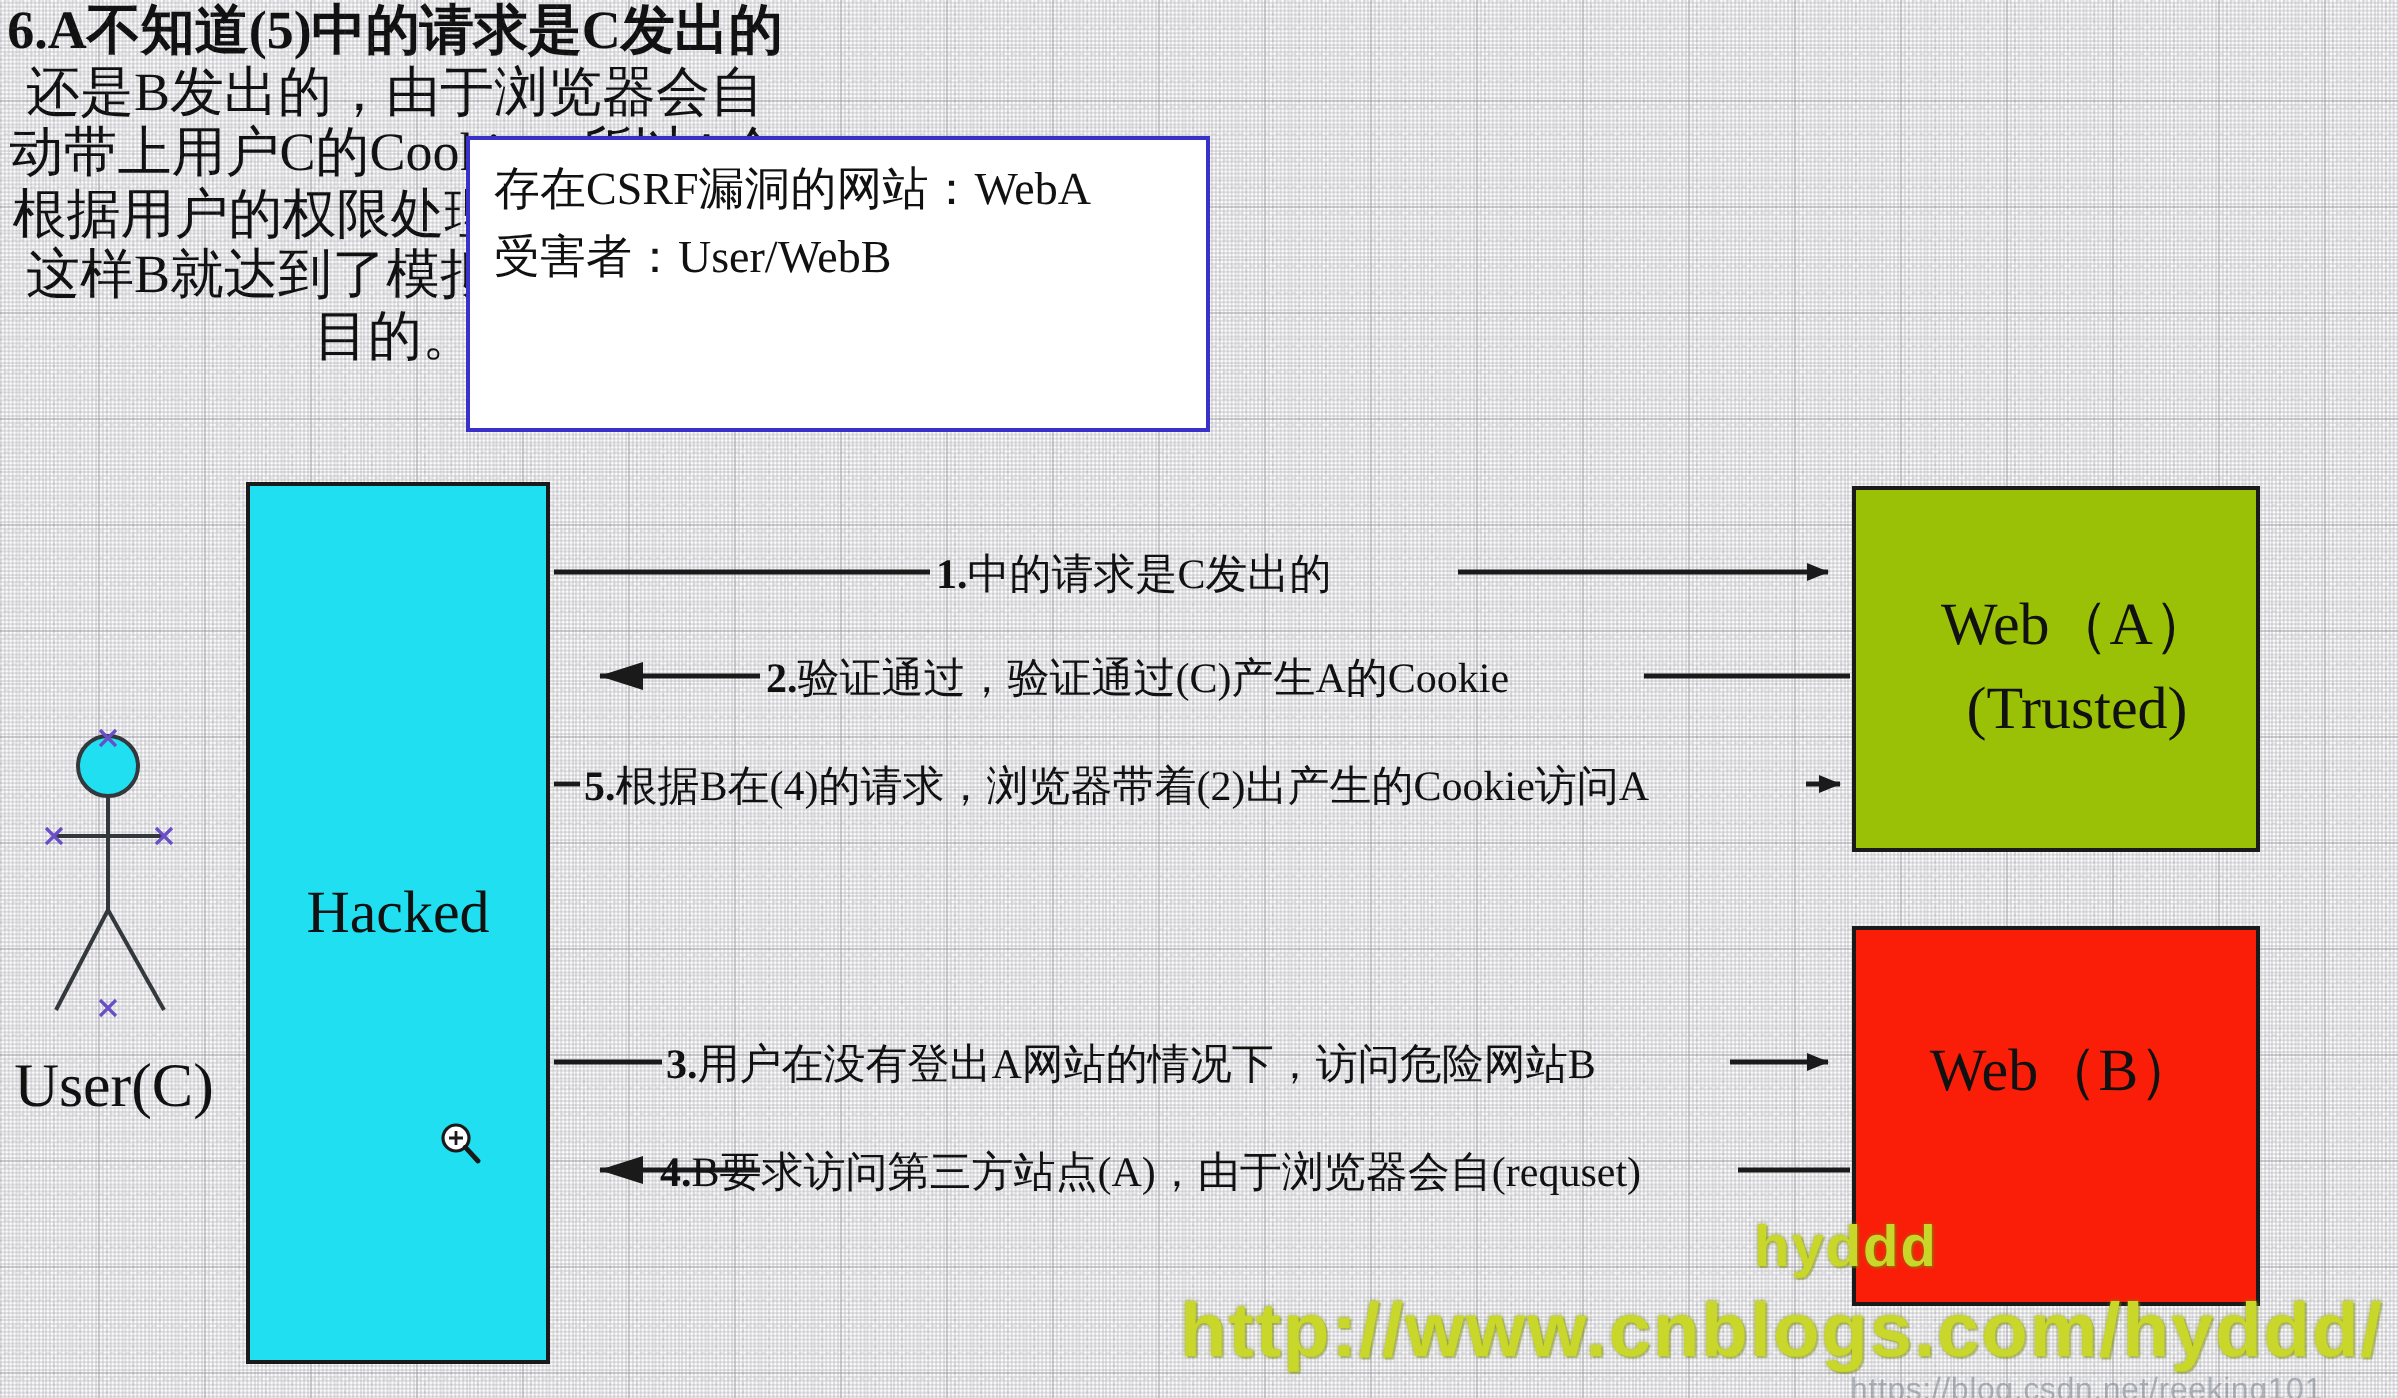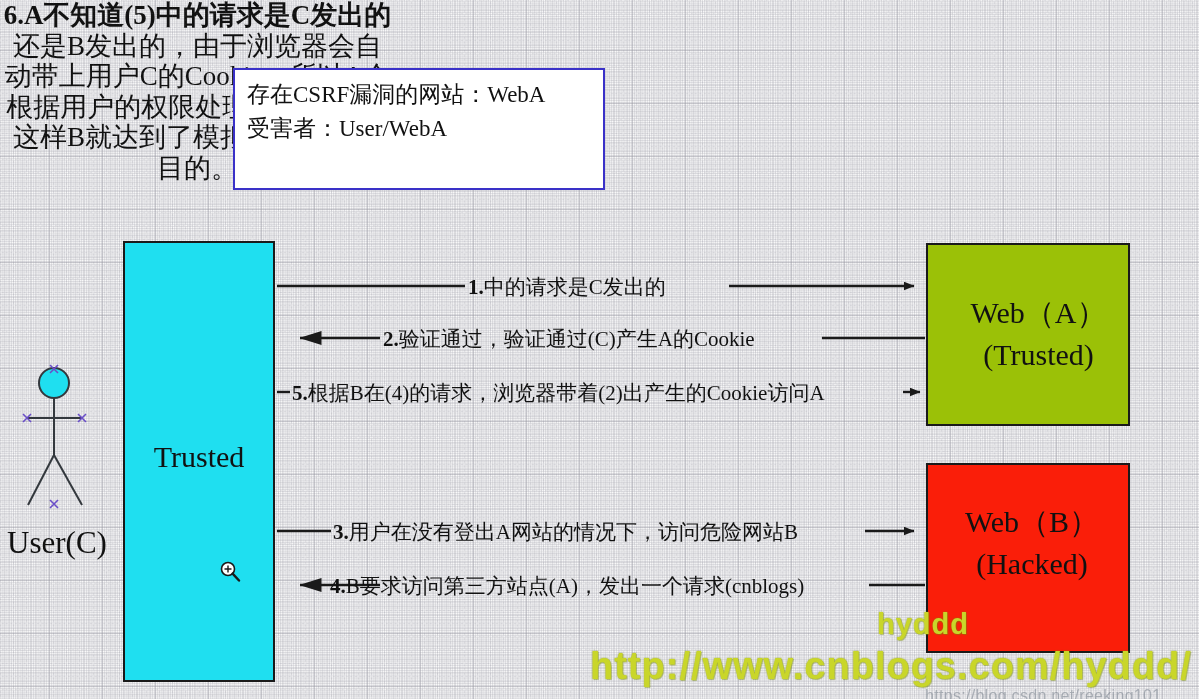--- a/index.html
+++ b/index.html
@@ -37,21 +37,21 @@
       repeating-linear-gradient(to right, #000 0 1px, transparent 1px 13.25px),
       repeating-linear-gradient(to bottom, #000 0 1px, transparent 1px 13.25px);
     pointer-events:none;
     opacity:.55;
   }
 
   .box{position:absolute;box-sizing:border-box;}
 
   
   #infobox{
-    left:233px;top:68px;width:372px;height:122px;
+    left:233px;top:68px;width:372px;height:148px;
     border:2px solid #3a31c8;background:#ffffff;
     padding:8px 0 0 12px;
   }
   #infobox .line{
     font-size:23px;line-height:34px;color:#111;white-space:nowrap;
     font-family:"Liberation Serif","DejaVu Serif",serif;
   }
 
   
   #note{
@@ -76,21 +76,21 @@
 
   
   #webA{left:926px;top:243px;width:204px;height:183px;background:#9bc107;border:2px solid #1a1a1a;}
   #webB{left:926px;top:463px;width:204px;height:190px;background:#fa1e09;border:2px solid #1a1a1a;}
   .servLabel{
     position:absolute;text-align:center;color:#111;
     font-size:30px;line-height:42px;
     font-family:"Liberation Serif","DejaVu Serif",serif;
   }
   #webALabel{left:926px;top:292px;width:225px;}
-  #webBLabel{left:926px;top:501px;width:212px;}
+  #webBLabel{left:926px;top:515px;width:212px;}
 
   
   #actor{left:10px;top:360px;width:100px;height:150px;}
   #userLabel{
     position:absolute;left:-8px;top:525px;width:130px;text-align:center;
     font-size:31px;color:#111;
     font-family:"Liberation Serif","DejaVu Serif",serif;
   }
 
   
@@ -126,21 +126,21 @@
   #cursor{position:absolute;left:219px;top:560px;width:22px;height:22px;}
 </style>
 </head>
 <body>
 
 <div id="stage">
   <div id="minorgrid"></div>
 
   <div class="box" id="infobox">
     <div class="line">存在CSRF漏洞的网站：WebA</div>
-    <div class="line">受害者：User/WebA</div>
+    <div class="line">受害者：User/WebB</div>
   </div>
 
   <div id="note">
     <span class="l">6.A不知道(5)中的请求是C发出的</span>
     <span class="l">还是B发出的，由于浏览器会自</span>
     <span class="l">动带上用户C的Cookie，所以A会</span>
     <span class="l">根据用户的权限处理(5)的请求，</span>
     <span class="l">这样B就达到了模拟用户操作的</span>
     <span class="l">目的。</span>
   </div>
@@ -154,32 +154,31 @@
     <g stroke="#6a4ec8" stroke-width="1.6">
       <path d="M40 5 l8 8 M48 5 l-8 8"></path>
       <path d="M13 54 l8 8 M21 54 l-8 8"></path>
       <path d="M68 54 l8 8 M76 54 l-8 8"></path>
       <path d="M40 140 l8 8 M48 140 l-8 8"></path>
     </g>
   </svg>
   <div id="userLabel">User(C)</div>
 
   <div class="box" id="browser"></div>
-  <div id="browserLabel">Trusted</div>
+  <div id="browserLabel">Hacked</div>
 
   <div class="box" id="webA"></div>
   <div class="servLabel" id="webALabel">
     <div>Web（A）</div>
     <div>(Trusted)</div>
   </div>
 
   <div class="box" id="webB"></div>
   <div class="servLabel" id="webBLabel">
     <div>Web（B）</div>
-    <div>(Hacked)</div>
   </div>
 
   <svg class="arrowlayer">
     <defs>
       <marker id="mR" markerWidth="11" markerHeight="9" refX="10.5" refY="4.5" orient="auto" markerUnits="userSpaceOnUse">
         <path d="M0,0 L11,4.5 L0,9 z" fill="#1a1a1a"></path>
       </marker>
       <marker id="mL" markerWidth="22" markerHeight="14" refX="21.5" refY="7" orient="auto" markerUnits="userSpaceOnUse">
         <path d="M0,0 L22,7 L0,14 z" fill="#1a1a1a"></path>
       </marker>
@@ -221,21 +220,21 @@
 
   <div class="flow" style="left:292px;top:382px;">
     <span class="lbl"><b>5.</b><span>根据B在(4)的请求，浏览器带着(2)出产生的Cookie访问A</span></span>
   </div>
 
   <div class="flow" style="left:333px;top:521px;">
     <span class="lbl"><b>3.</b><span>用户在没有登出A网站的情况下，访问危险网站B</span></span>
   </div>
 
   <div class="flow" style="left:330px;top:575px;">
-    <span class="lbl"><b>4.</b><span>B要求访问第三方站点(A)，发出一个请求(cnblogs)</span></span>
+    <span class="lbl"><b>4.</b><span>B要求访问第三方站点(A)，由于浏览器会自(requset)</span></span>
   </div>
 
   <div class="wm" id="wm1">hyddd</div>
   <div class="wm" id="wm2">http://www.cnblogs.com/hyddd/</div>
   <div id="wmFaint">https://blog.csdn.net/reeking101</div>
 
   <svg id="cursor" viewBox="0 0 22 22">
     <circle cx="9" cy="9" r="6.5" fill="#ffffff" stroke="#1a1a1a" stroke-width="1.6"></circle>
     <path d="M9 5.5 v7 M5.5 9 h7" stroke="#1a1a1a" stroke-width="1.4"></path>
     <path d="M13.6 13.6 L20 20.5" stroke="#1a1a1a" stroke-width="2.4" stroke-linecap="round"></path>

